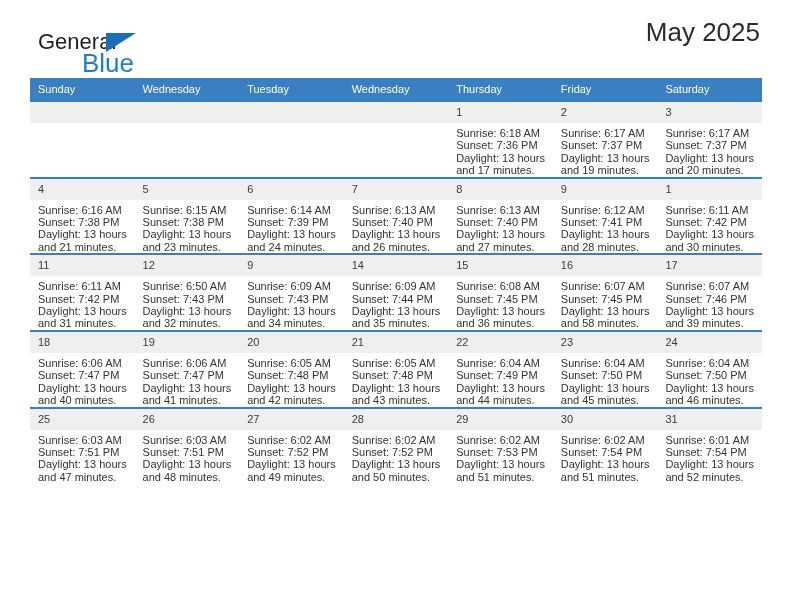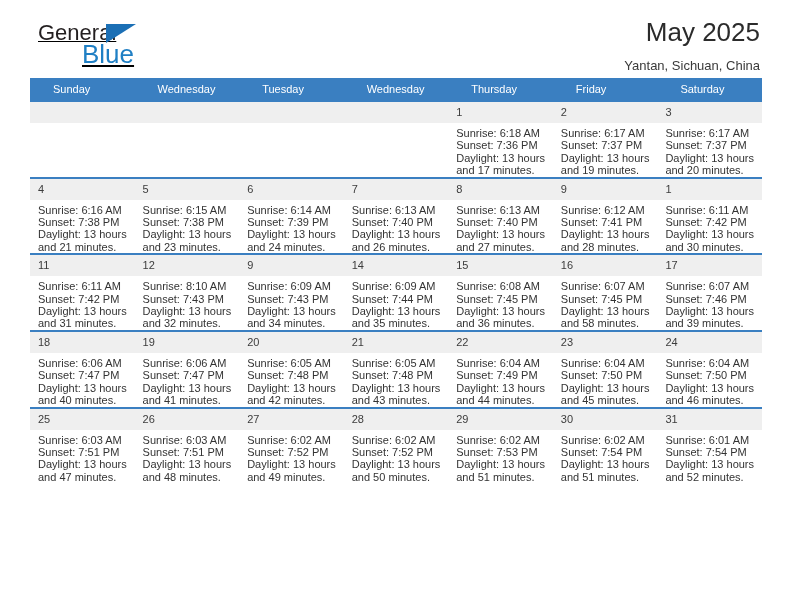--- a/index.html
+++ b/index.html
@@ -22,24 +22,23 @@
   }
 
   
   .top {
     position: relative;
     height: 75px;
   }
   .logo {
     position: absolute;
     left: 8px;
-    top: 21px;
+    top: 30px;
     width: 130px;
     height: 48px;
-    text-decoration: underline;
   }
   .logo-general {
     font-size: 22px;
     color: #231f20;
     letter-spacing: 0px;
     line-height: 24px;
     font-family: "Liberation Sans", sans-serif;
   }
   .logo-blue {
     font-size: 26px;
@@ -55,21 +54,20 @@
     top: 3px;
     width: 0;
     height: 0;
     border-left: 30px solid #1b6fb5;
     border-bottom: 19px solid transparent;
   }
   .title-block {
     position: absolute;
     right: 2px;
     top: 16px;
-    text-align: right;
   }
   .cal-title {
     font-size: 26px;
     color: #2b2b2b;
     font-weight: normal;
     line-height: 32px;
   }
   .cal-sub {
     font-size: 13px;
     color: #3a3a3a;
@@ -83,21 +81,21 @@
     border-collapse: collapse;
     table-layout: fixed;
     margin-top: 3px;
   }
   .cal th {
     background: #3a7fc1;
     color: #ffffff;
     font-size: 11px;
     font-weight: normal;
     text-align: left;
-    padding: 5px 0 5px 23px;
+    padding: 5px 0 5px 8px;
     height: 12px;
     border: none;
   }
   .cal td {
     vertical-align: top;
     padding: 0;
     border-top: 2px solid #3a7fc1;
     height: 74px;
     background: #ffffff;
   }
@@ -131,21 +129,20 @@
 <div class="page">
 
   <div class="top">
     <div class="logo">
       <span class="logo-general">General</span>
       <span class="logo-tri"></span>
       <span class="logo-blue">Blue</span>
     </div>
     <div class="title-block">
       <div class="cal-title">May 2025</div>
-      <div class="cal-sub">Yantan, Sichuan, China</div>
     </div>
   </div>
 
   <table class="cal">
     <thead>
       <tr>
         <th>Sunday</th>
         <th>Wednesday</th>
         <th>Tuesday</th>
         <th>Wednesday</th>
@@ -267,21 +264,21 @@
             <div class="detail">
               <div>Sunrise: 6:11 AM</div>
               <div>Sunset: 7:42 PM</div>
               <div>Daylight: 13 hours</div>
               <div>and 31 minutes.</div>
             </div>
           </td>
           <td>
             <div class="daynum">12</div>
             <div class="detail">
-              <div>Sunrise: 8:10 AM</div>
+              <div>Sunrise: 6:50 AM</div>
               <div>Sunset: 7:43 PM</div>
               <div>Daylight: 13 hours</div>
               <div>and 32 minutes.</div>
             </div>
           </td>
           <td>
             <div class="daynum">9</div>
             <div class="detail">
               <div>Sunrise: 6:09 AM</div>
               <div>Sunset: 7:43 PM</div>

